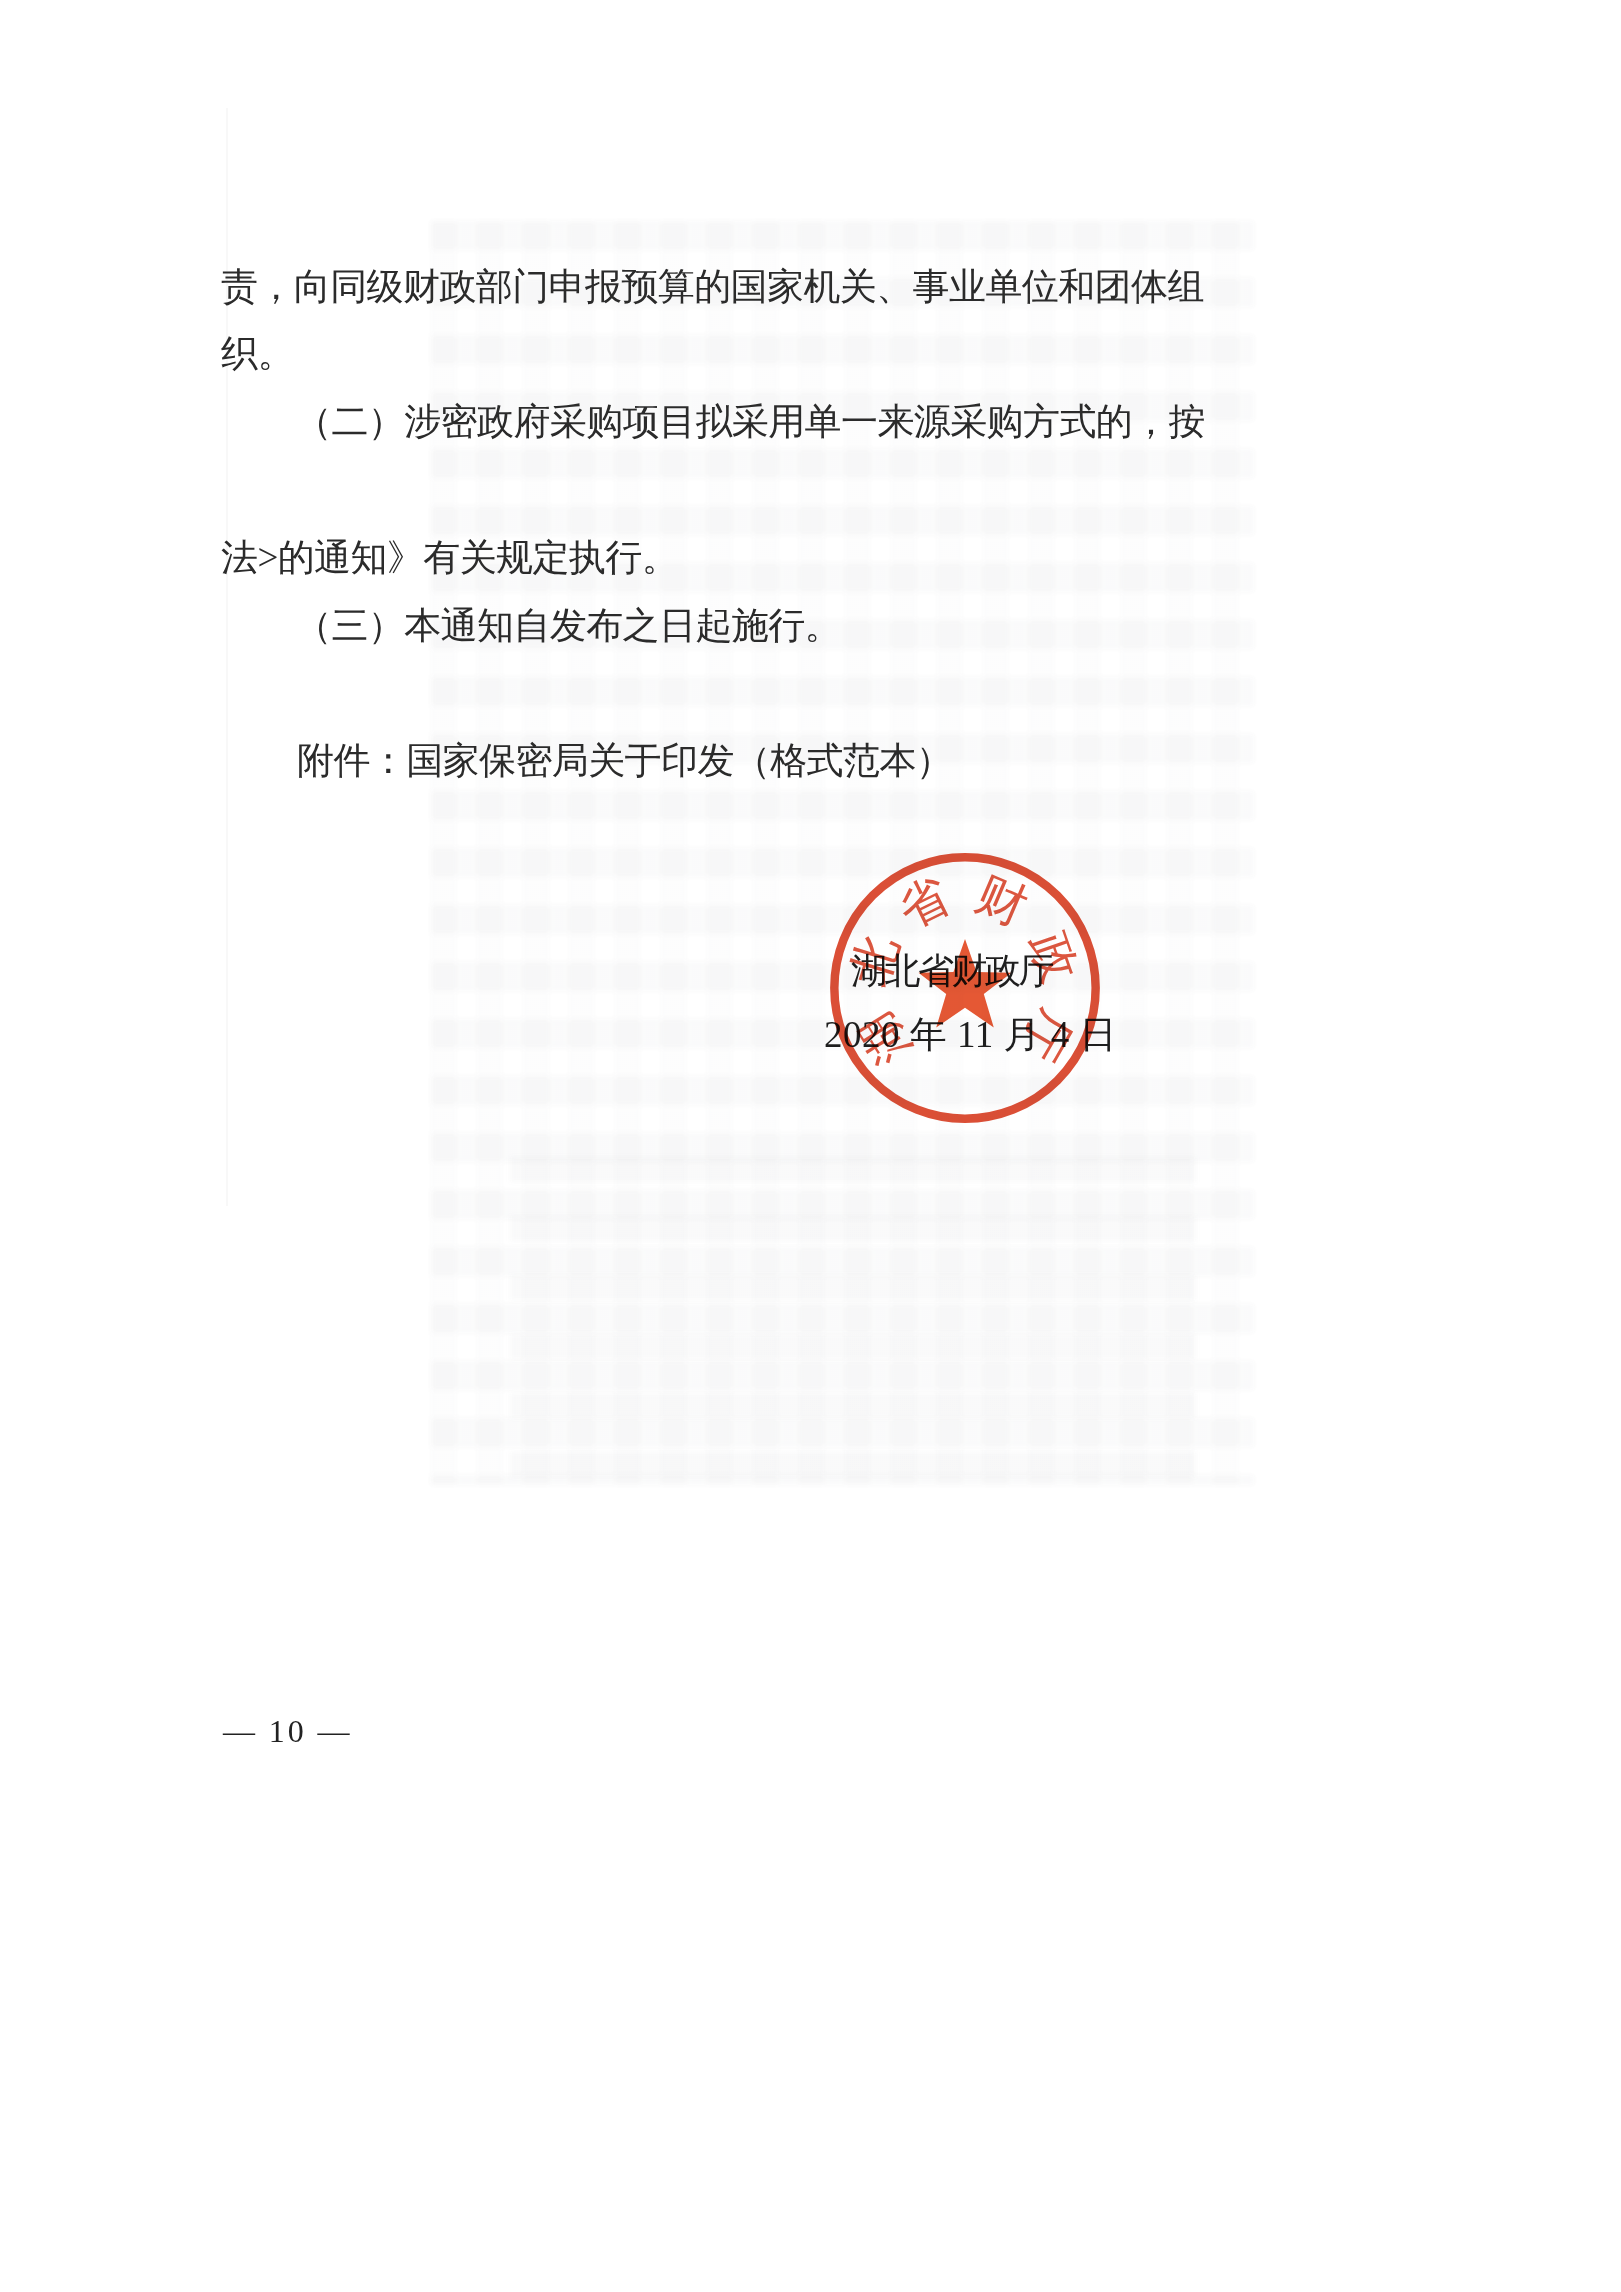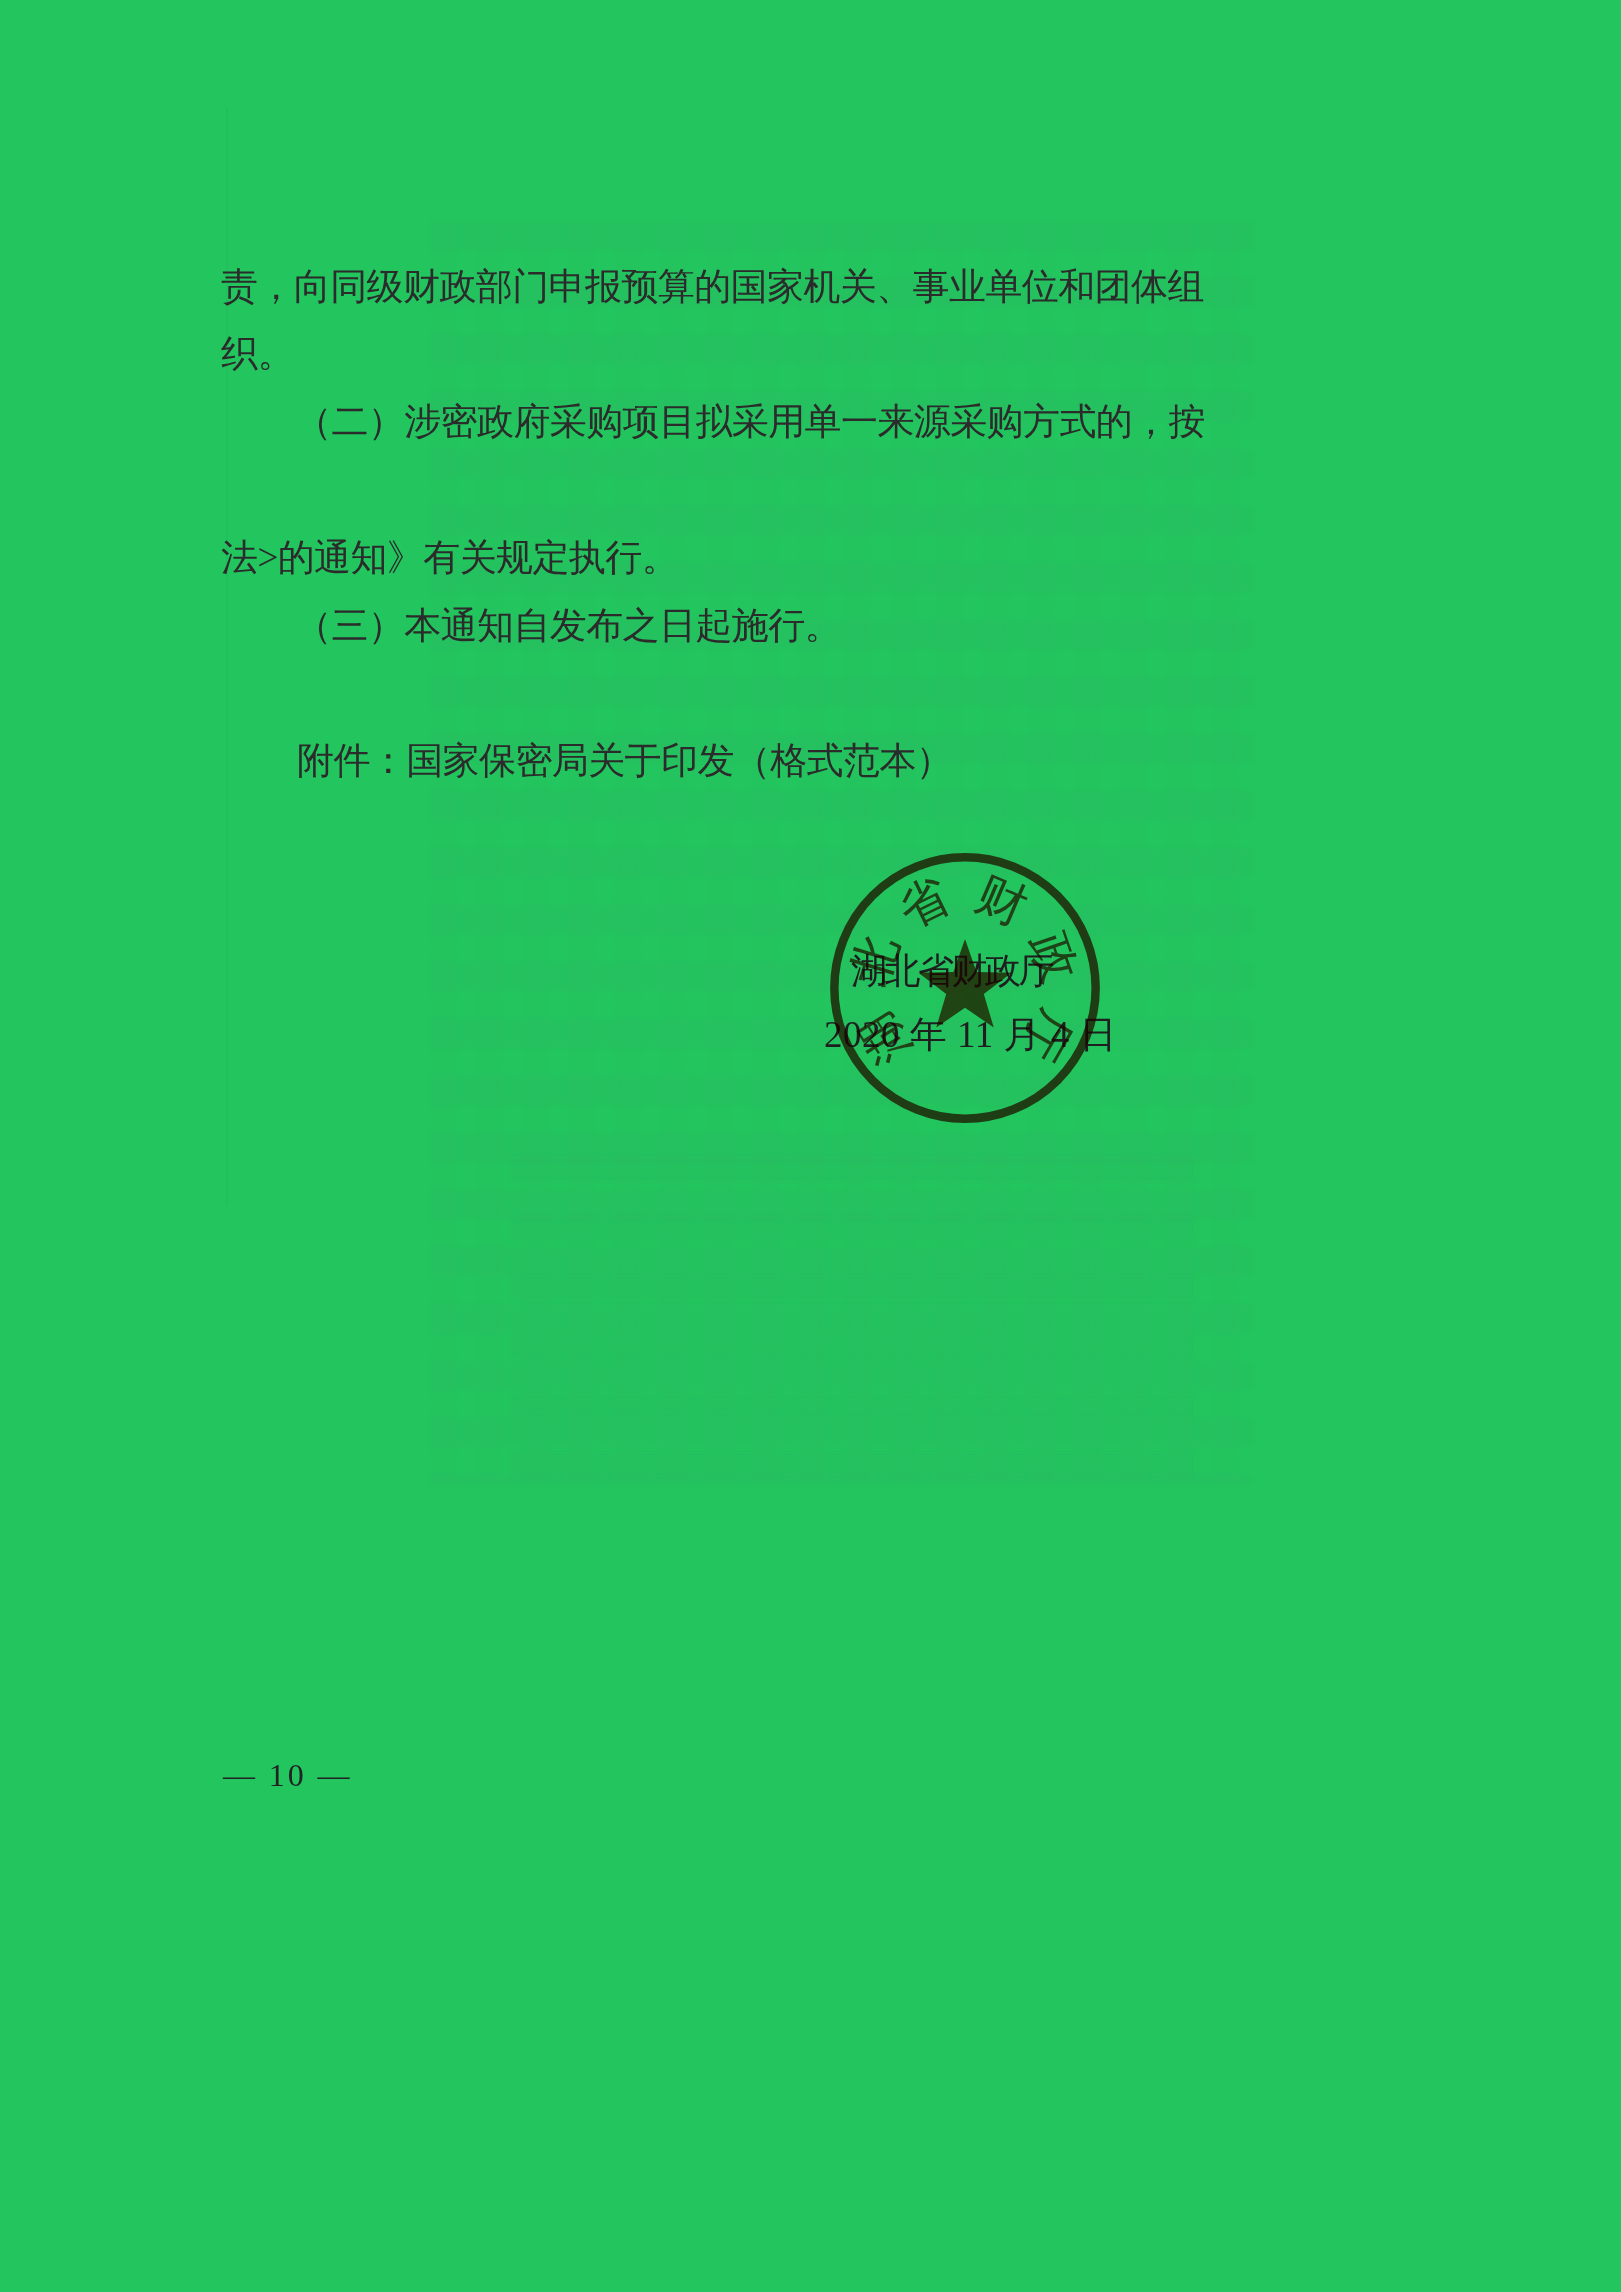--- a/index.html
+++ b/index.html
@@ -1,20 +1,20 @@
 <!DOCTYPE html>
 <html><head>
 <meta charset="utf-8">
 <style>
   html,body{margin:0;padding:0;background:#e9e9e9;}
   .page{
     position:relative;
     width:1621px;height:2293px;
     margin:0 auto;
-    background:#22c55e;
+    background:#ffffff;
     overflow:hidden;
     font-family:"Liberation Serif", serif;
   }
   
   .scan-line{
     position:absolute;left:226px;top:108px;width:2px;height:1098px;
     background:rgba(60,60,60,0.035);
   }
   .bleed-through{
     position:absolute;left:431px;top:221px;width:823px;height:1264px;
@@ -64,21 +64,21 @@
   }
   
   .seal{
     position:absolute;left:819px;top:847px;width:292px;height:282px;
     z-index:4;mix-blend-mode:multiply;opacity:.93;
   }
   
   .page-num{
     position:absolute;left:223px;top:1715px;
     font-size:32px;line-height:1;letter-spacing:2.9px;
-    color:#222;white-space:pre;margin-top:44px;
+    color:#222;white-space:pre;
   }
 </style>
 </head>
 <body>
 
 <div class="page">
 
   <div class="scan-line"></div>
   <div class="bleed-through"></div>
   <div class="bleed-through-low"></div>

